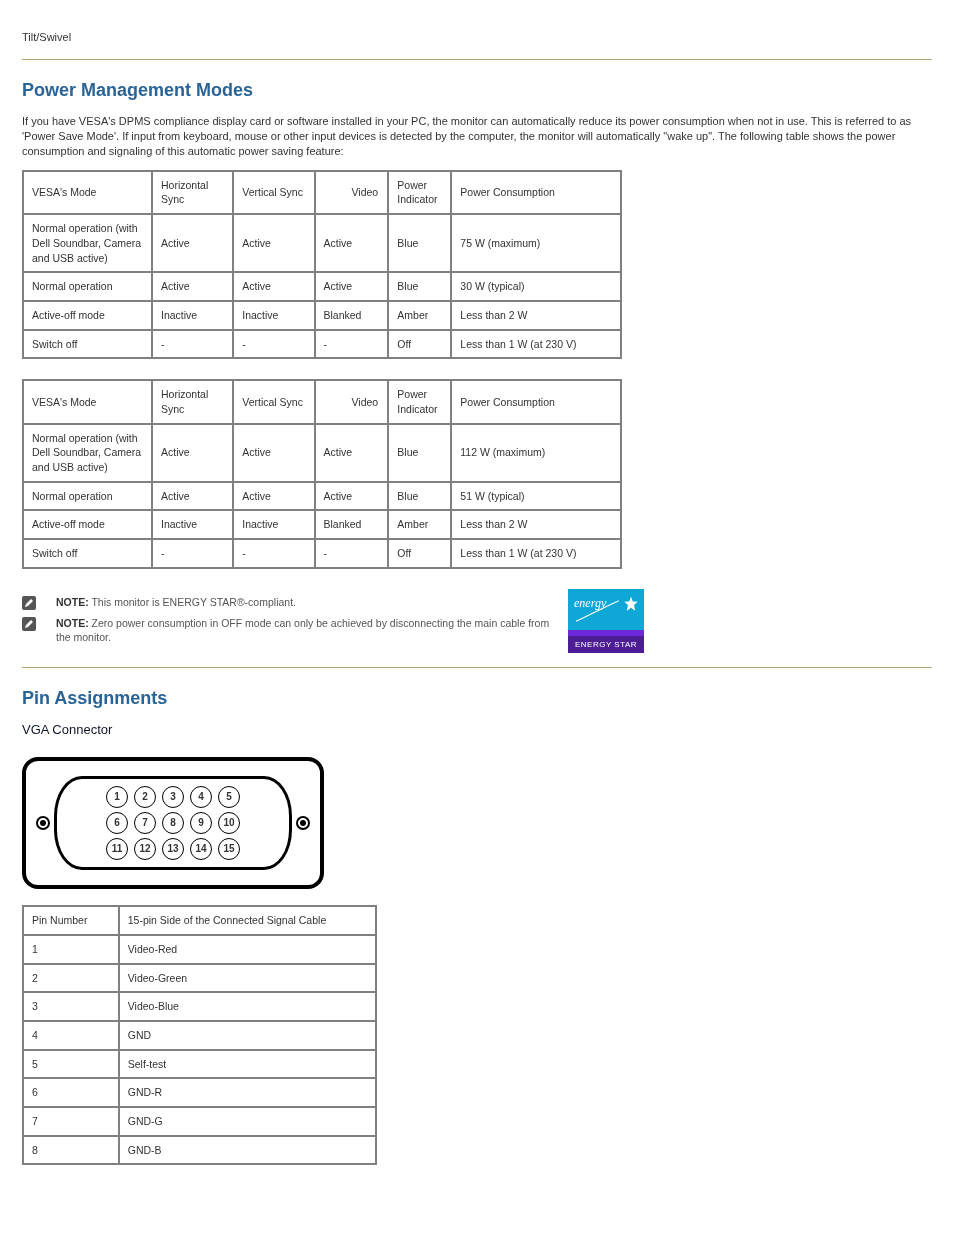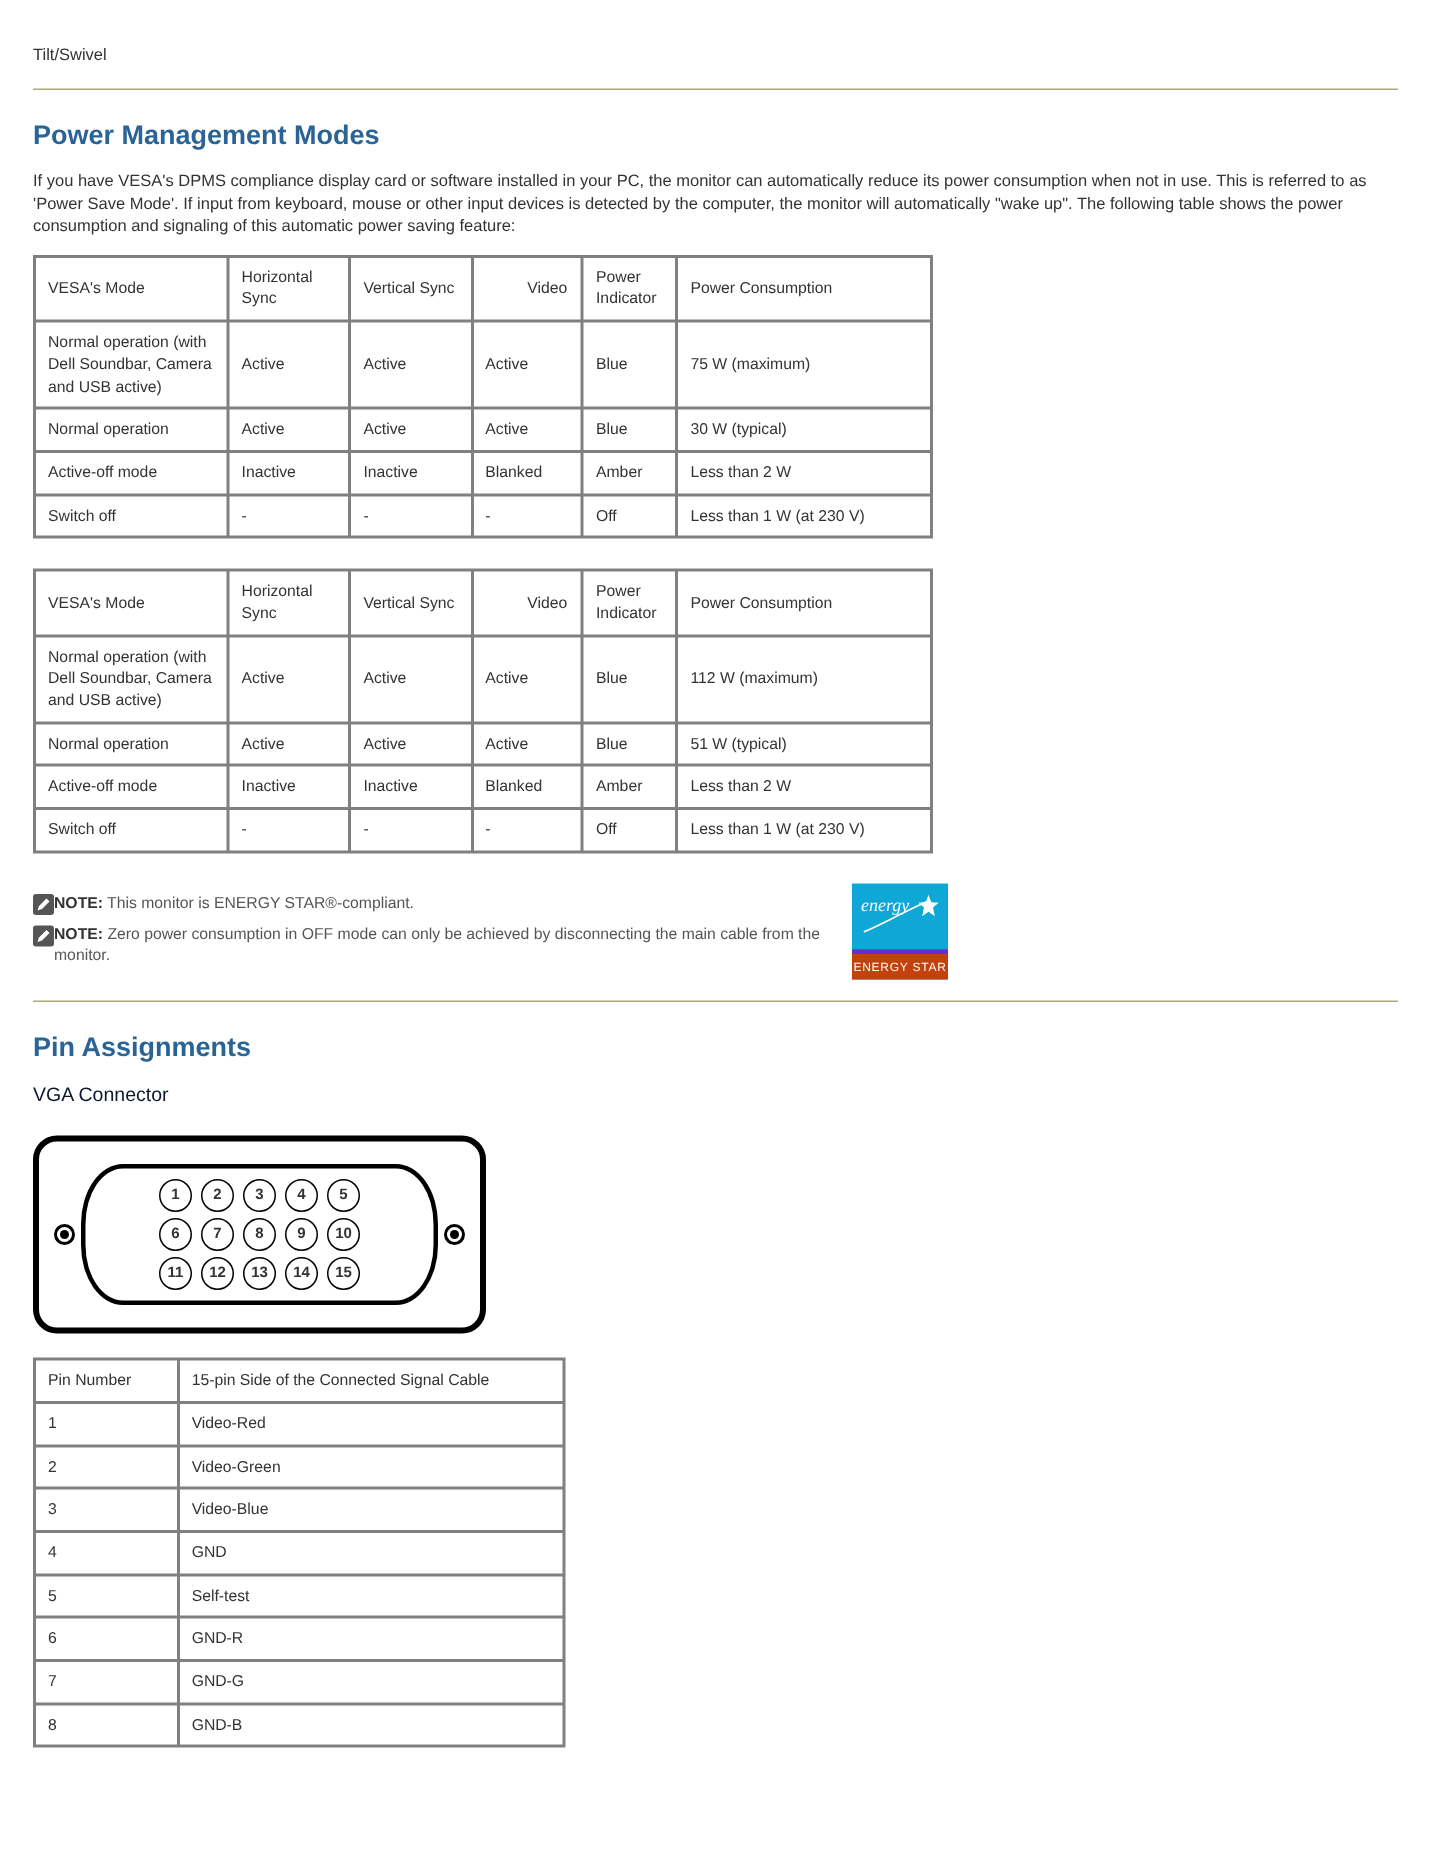--- a/index.html
+++ b/index.html
@@ -10,33 +10,33 @@
 p.body { font-size: 11px; margin-bottom: 10px; max-width: 900px; }
 .tbl { border-collapse: separate; border-spacing: 2px; background: #808080; margin-bottom: 20px; }
 .tbl td, .tbl th { background: #fff; font-size: 10.5px; padding: 6px 8px; vertical-align: middle; text-align: left; font-weight: normal; color: #333; }
 .tbl1 { width: 600px; }
 .tbl1 .c0 { width: 125px; }
 .tbl1 .c1 { width: 78px; }
 .tbl1 .c2 { width: 78px; }
 .tbl1 .c3 { width: 55px; padding-left: 36px; }
 .tbl1 .c4 { width: 60px; }
 .tbl1 .c5 { width: 165px; }
-.note-block { display: flex; align-items: flex-start; gap: 0; margin: 6px 0; max-width: 540px; }
+.note-block { display: flex; align-items: flex-start; gap: 20px; margin: 6px 0; max-width: 540px; }
 .note-icon { width: 14px; height: 14px; background: #555; border-radius: 2px; display: flex; align-items: center; justify-content: center; color: #fff; font-size: 9px; flex-shrink: 0; margin-top: 1px; }
 .note-icon svg { width: 10px; height: 10px; fill: #fff; }
 .note-text { font-size: 10.5px; color: #555; }
 .note-text b { color: #333; }
 .star-row { display: flex; align-items: flex-start; }
 .star-left { flex: 1; max-width: 540px; }
-.estar { width: 64px; height: 64px; background: #0ea7d6; color: #fff; display: flex; flex-direction: column; align-items: center; justify-content: flex-end; position: relative; margin-left: 6px; }
+.estar { width: 76px; height: 64px; background: #0ea7d6; color: #fff; display: flex; flex-direction: column; align-items: center; justify-content: flex-end; position: relative; margin-left: 6px; }
 .estar .swoosh { position: absolute; top: 8px; left: 6px; right: 18px; height: 28px; }
 .estar .swoosh-path { fill: none; stroke: #fff; stroke-width: 1.2; }
 .estar .cursive { font-family: cursive; font-style: italic; font-size: 12px; position: absolute; top: 6px; left: 6px; }
 .estar .starshape { position: absolute; top: 6px; right: 4px; width: 18px; height: 18px; fill: #fff; }
-.estar .band { background: #c2410c; width: 100%; text-align: center; font-size: 8px; letter-spacing: 0.5px; padding: 3px 0 3px; border-top: 3px solid #6d28d9; }
+.estar .band { background: #4c1d95; width: 100%; text-align: center; font-size: 8px; letter-spacing: 0.5px; padding: 3px 0 3px; border-top: 6px solid #6d28d9; }
 .vga-wrap { margin: 18px 0 16px; }
 .vga-connector { width: 302px; height: 132px; background: #fff; border: 4px solid #000; border-radius: 16px; position: relative; padding: 8px; display: flex; align-items: center; justify-content: center; }
 .vga-shell { width: 238px; height: 94px; border: 3px solid #000; border-radius: 28px / 40px; position: relative; background: #fff; display: flex; flex-direction: column; align-items: center; justify-content: center; gap: 4px; padding: 8px 0; }
 .vga-shell::before, .vga-shell::after { content: ""; }
 .pinrow { display: flex; gap: 6px; justify-content: center; }
 .pin { width: 22px; height: 22px; border: 1.5px solid #000; border-radius: 50%; display: flex; align-items: center; justify-content: center; font-size: 10px; font-weight: bold; background: #fff; }
 .screw { width: 14px; height: 14px; border: 2px solid #000; border-radius: 50%; background: #fff; display: flex; align-items: center; justify-content: center; }
 .screw::after { content: ""; width: 6px; height: 6px; background: #000; border-radius: 50%; }
 .vga-sides { position: absolute; top: 0; bottom: 0; left: 0; right: 0; display: flex; align-items: center; justify-content: space-between; padding: 0 10px; pointer-events: none; }
 .subhead { color: #0f172a; font-weight: normal; font-size: 13px; margin-bottom: 10px; }

